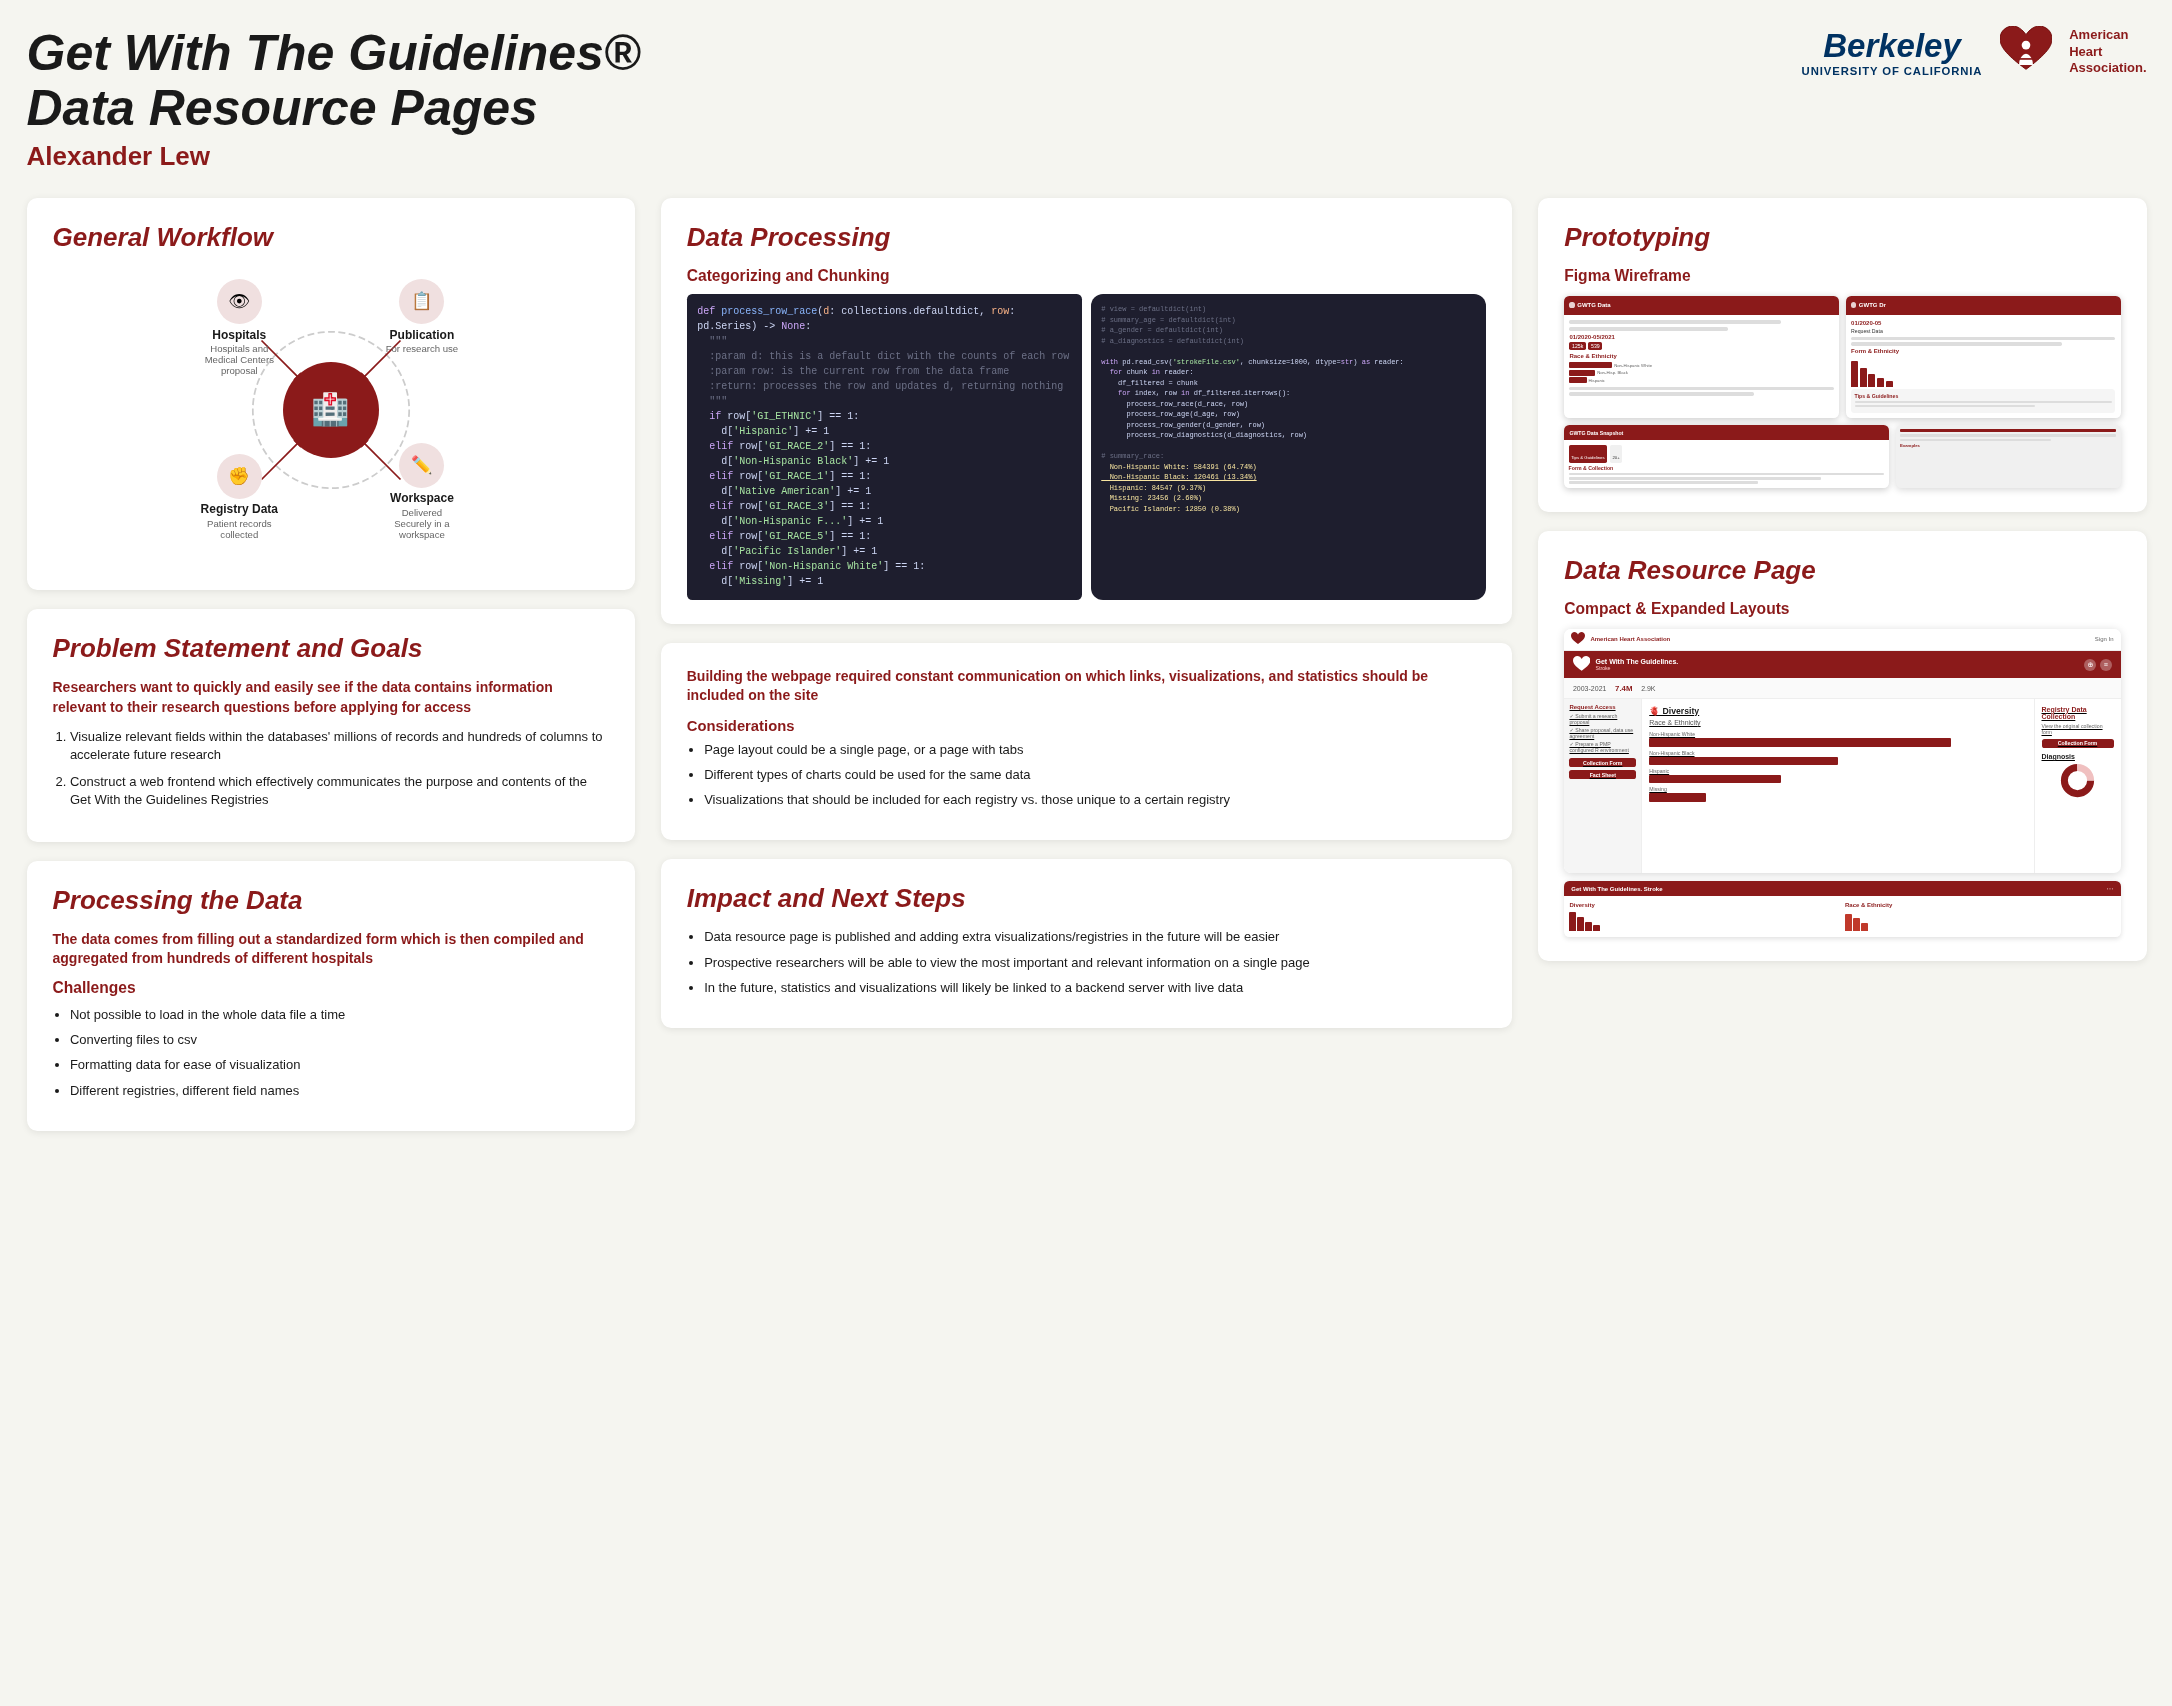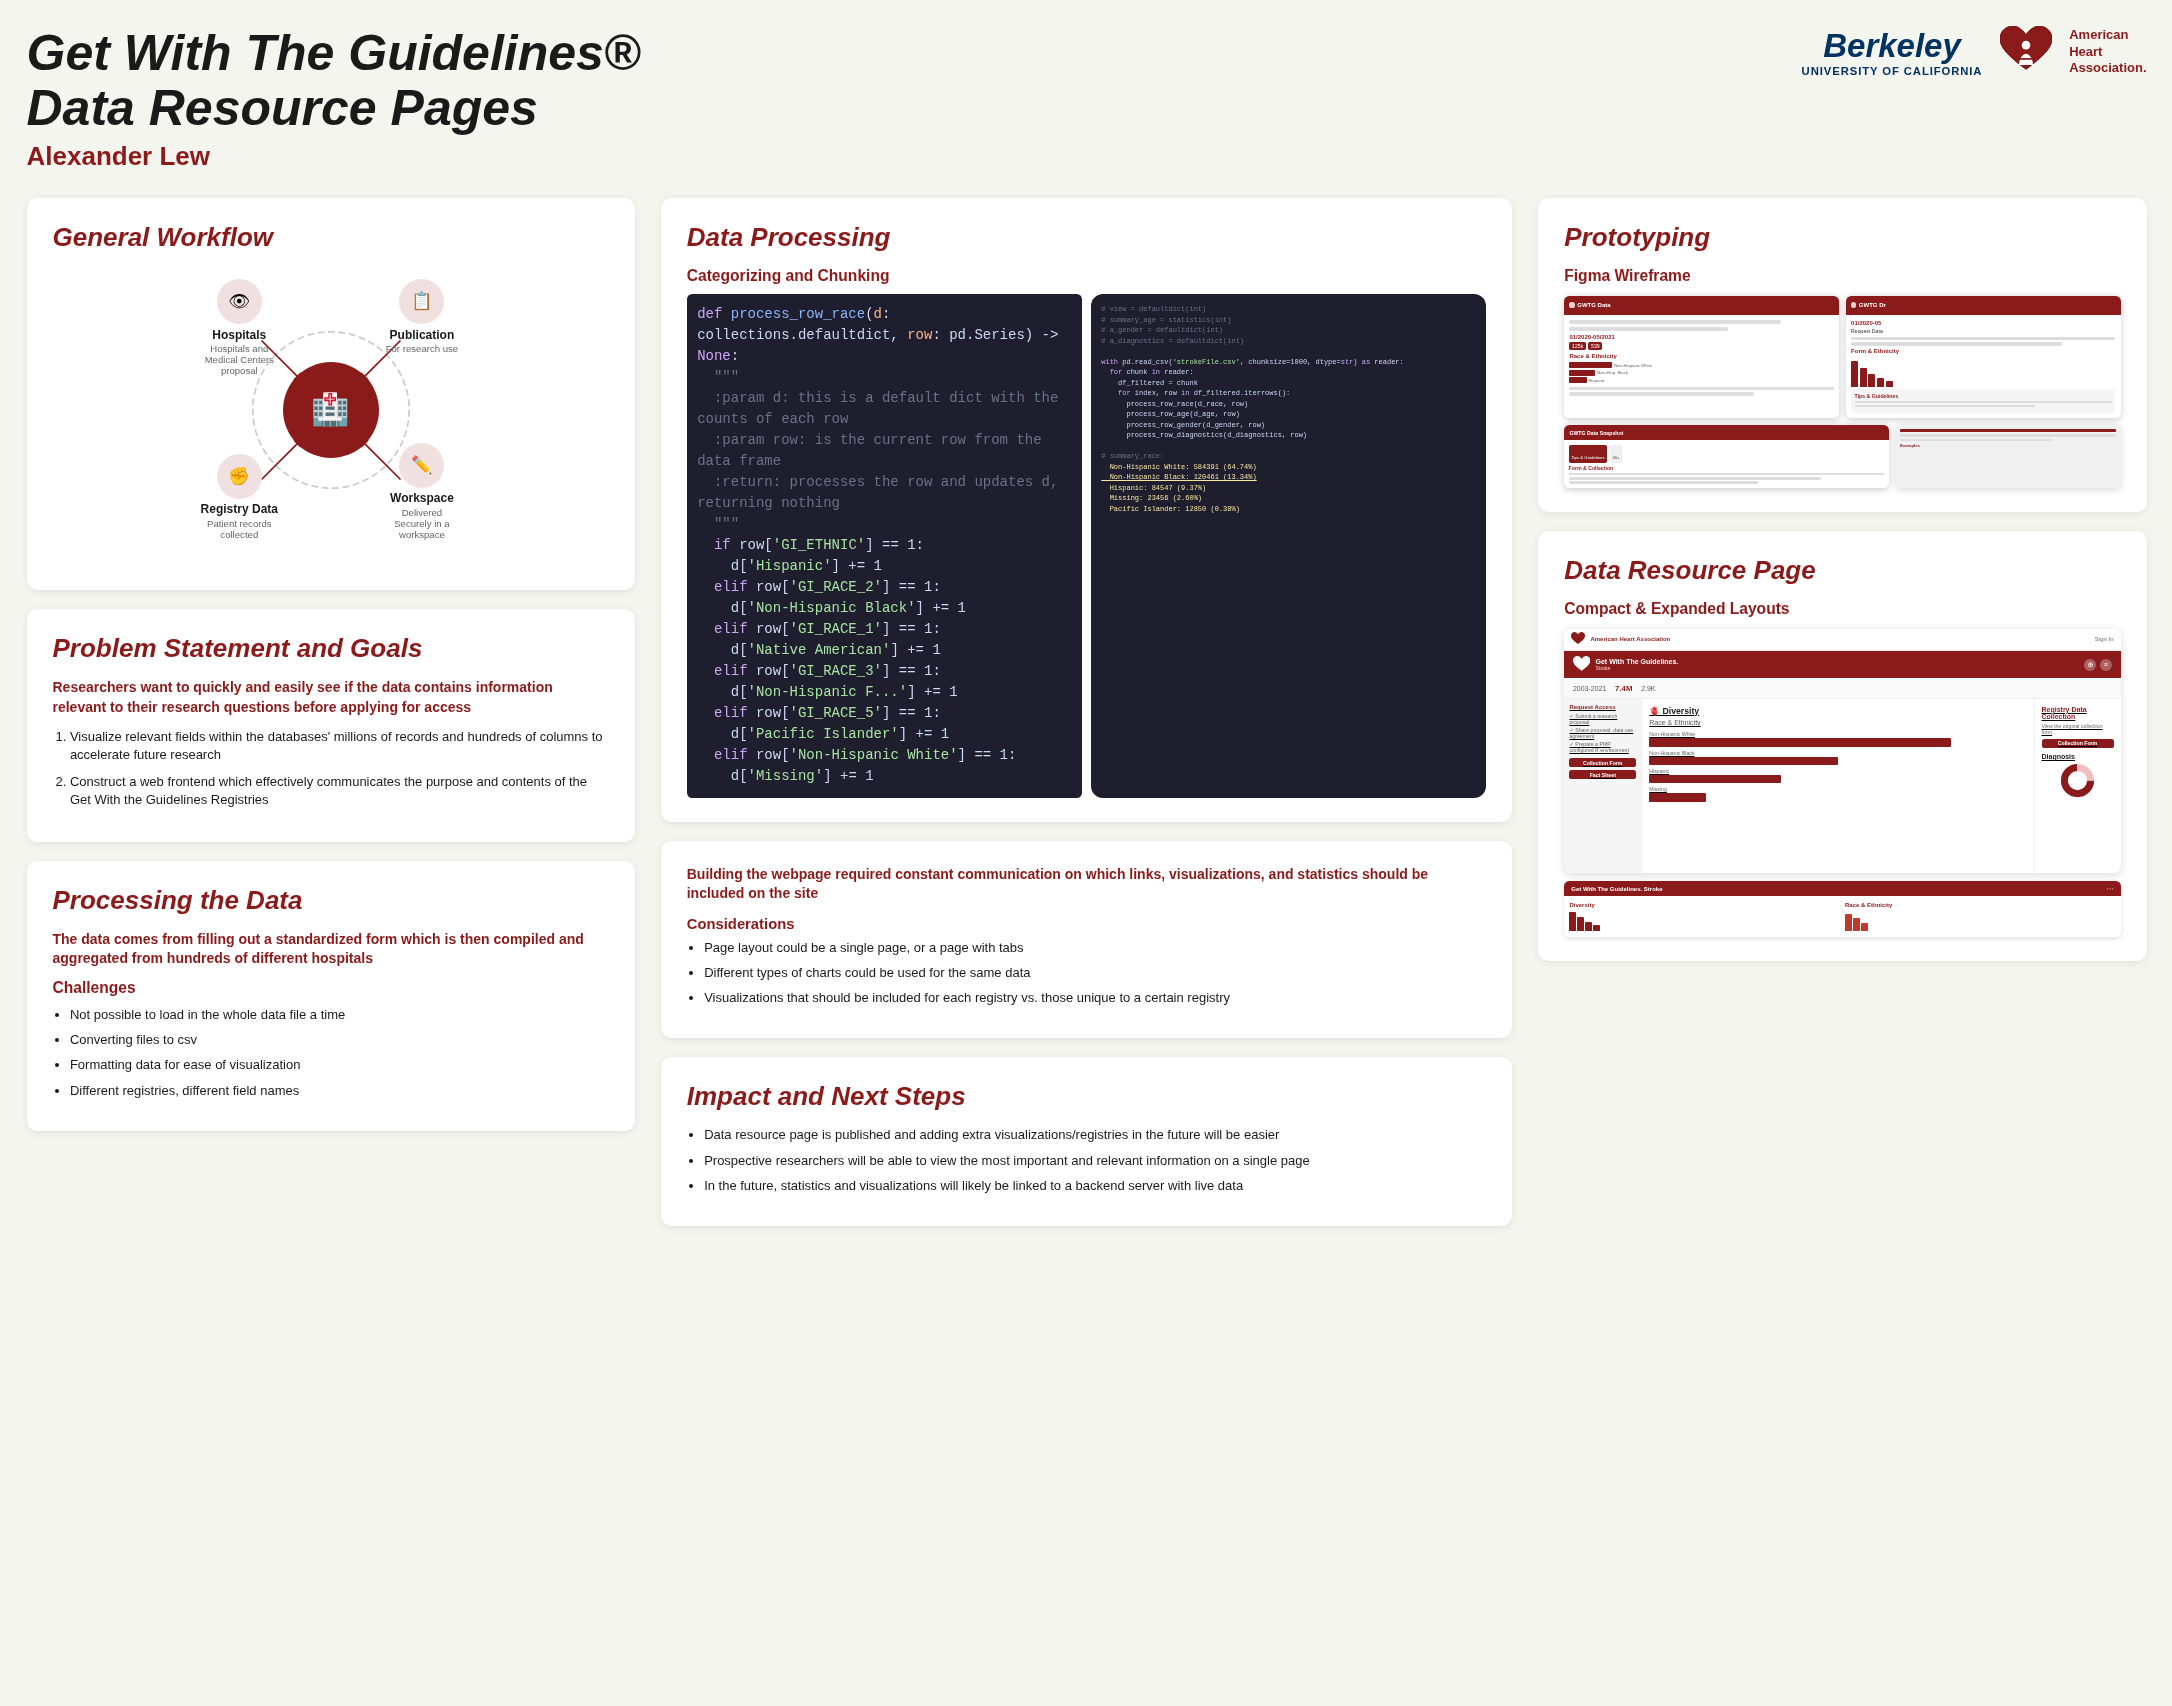--- a/index.html
+++ b/index.html
@@ -134,21 +134,21 @@
     .code-block-container {
       display: flex;
       gap: 8.7px;
       margin-top: 8.7px;
     }
     .code-block {
       background: #1e1e2e;
       border-radius: 5.2px;
       padding: 10.4px;
       font-family: 'Courier New', monospace;
-      font-size: 14px;
+      font-size: 10px;
       color: #cdd6f4;
       flex: 1;
       line-height: 1.5;
       overflow: hidden;
     }
     .code-keyword { color: #cba6f7; }
     .code-func { color: #89b4fa; }
     .code-string { color: #a6e3a1; }
     .code-comment { color: #6c7086; }
     .code-param { color: #fab387; }
@@ -346,21 +346,21 @@
             &nbsp;&nbsp;&nbsp;&nbsp;d[<span class="code-string">'Native American'</span>] += 1<br>
             &nbsp;&nbsp;<span class="code-keyword">elif</span> row[<span class="code-string">'GI_RACE_3'</span>] == 1:<br>
             &nbsp;&nbsp;&nbsp;&nbsp;d[<span class="code-string">'Non-Hispanic F...'</span>] += 1<br>
             &nbsp;&nbsp;<span class="code-keyword">elif</span> row[<span class="code-string">'GI_RACE_5'</span>] == 1:<br>
             &nbsp;&nbsp;&nbsp;&nbsp;d[<span class="code-string">'Pacific Islander'</span>] += 1<br>
             &nbsp;&nbsp;<span class="code-keyword">elif</span> row[<span class="code-string">'Non-Hispanic White'</span>] == 1:<br>
             &nbsp;&nbsp;&nbsp;&nbsp;d[<span class="code-string">'Missing'</span>] += 1
           </div>
           <div class="code-block" style="font-size:7px;border-radius:12px;">
             <span class="code-comment"># view = defaultdict(int)</span><br>
-            <span class="code-comment"># summary_age = statistics(int)</span><br>
+            <span class="code-comment"># summary_age = defaultdict(int)</span><br>
             <span class="code-comment"># a_gender = defaultdict(int)</span><br>
             <span class="code-comment"># a_diagnostics = defaultdict(int)</span><br><br>
             <span class="code-keyword">with</span> pd.read_csv(<span class="code-string">'strokeFile.csv'</span>, chunksize=1000, dtype=<span class="code-keyword">str</span>) <span class="code-keyword">as</span> reader:<br>
             &nbsp;&nbsp;<span class="code-keyword">for</span> chunk <span class="code-keyword">in</span> reader:<br>
             &nbsp;&nbsp;&nbsp;&nbsp;df_filtered = chunk<br>
             &nbsp;&nbsp;&nbsp;&nbsp;<span class="code-keyword">for</span> index, row <span class="code-keyword">in</span> df_filtered.iterrows():<br>
             &nbsp;&nbsp;&nbsp;&nbsp;&nbsp;&nbsp;process_row_race(d_race, row)<br>
             &nbsp;&nbsp;&nbsp;&nbsp;&nbsp;&nbsp;process_row_age(d_age, row)<br>
             &nbsp;&nbsp;&nbsp;&nbsp;&nbsp;&nbsp;process_row_gender(d_gender, row)<br>
             &nbsp;&nbsp;&nbsp;&nbsp;&nbsp;&nbsp;process_row_diagnostics(d_diagnostics, row)<br><br>

